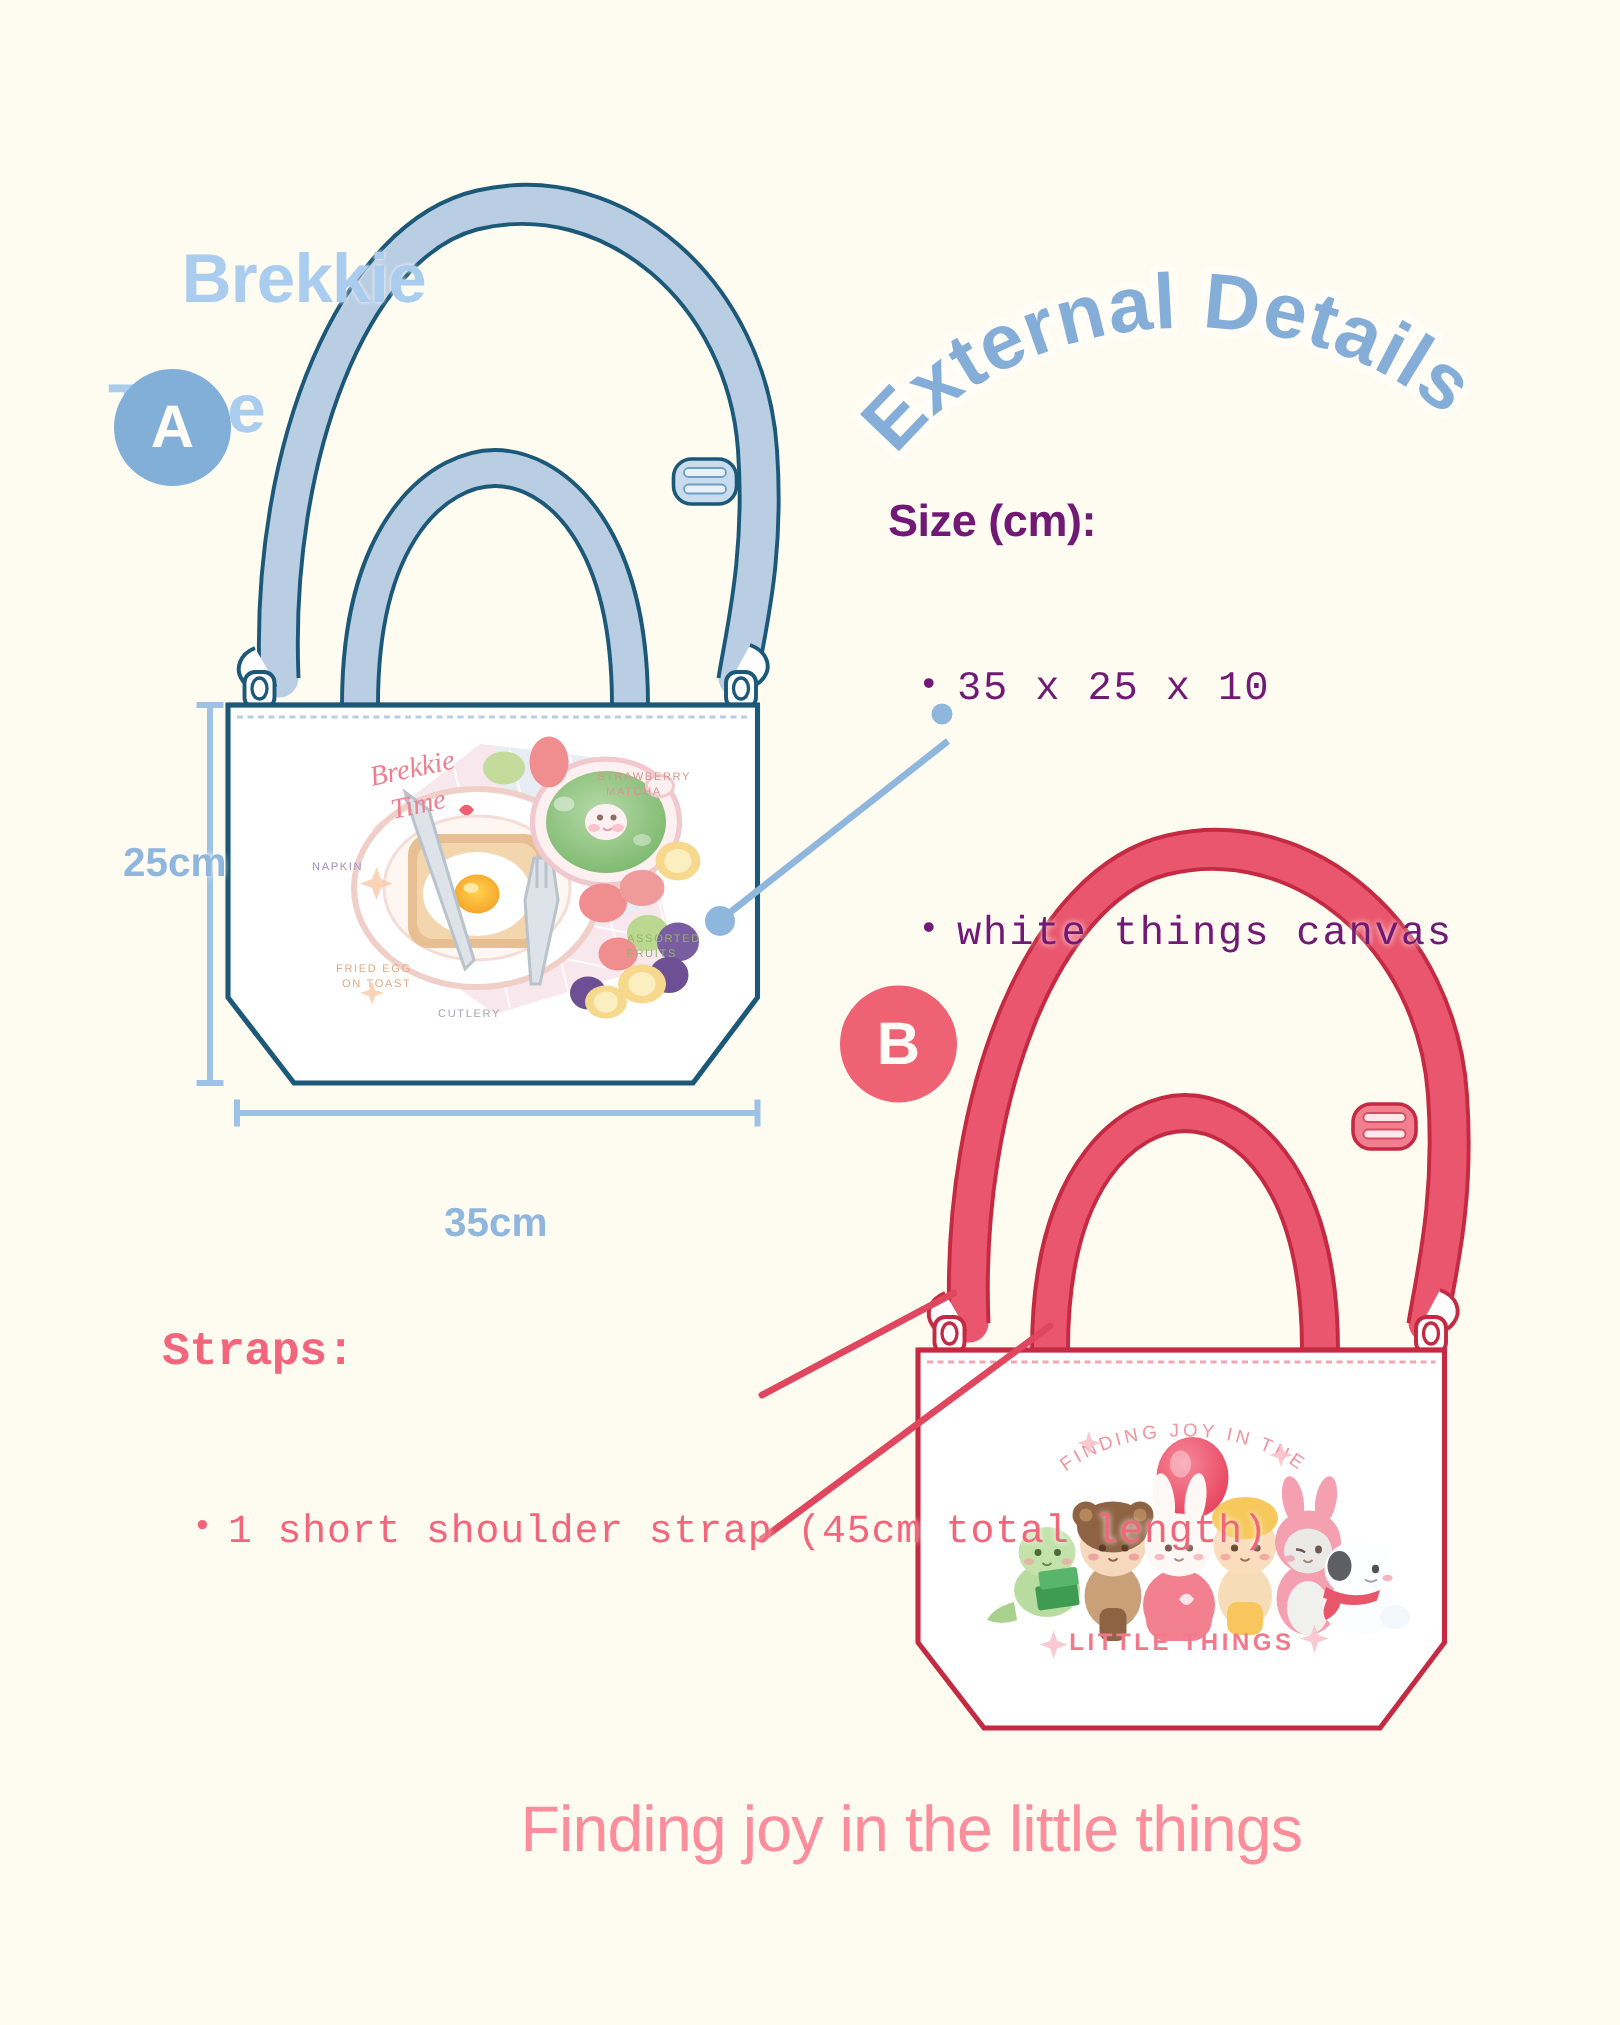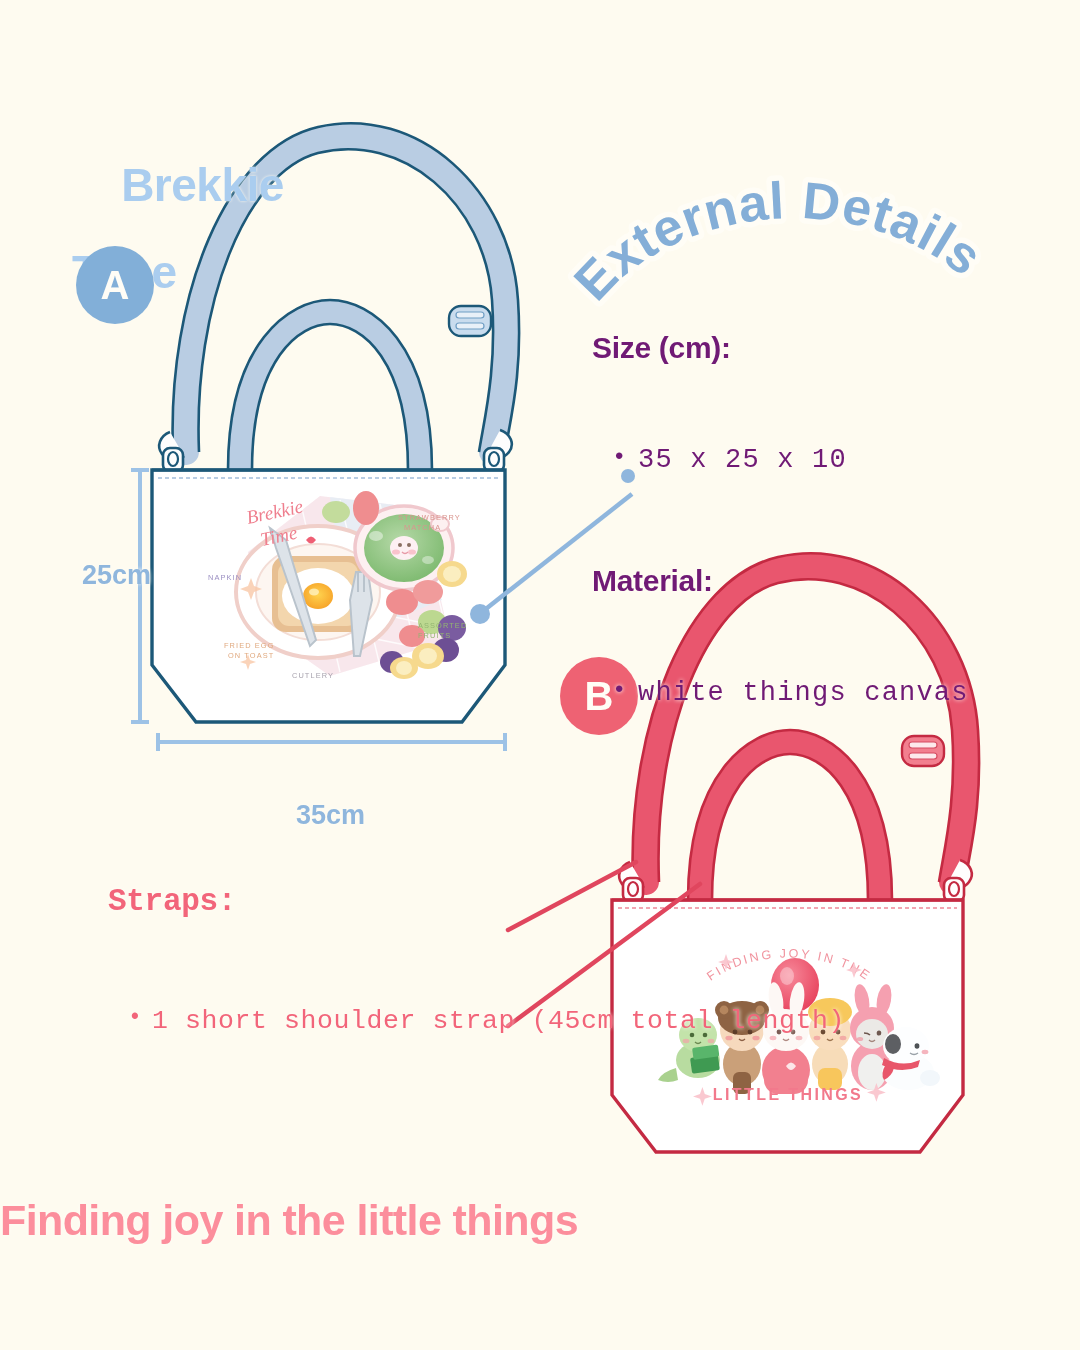--- a/index.html
+++ b/index.html
@@ -35,22 +35,22 @@
   #straps-block{left:108px;top:848px;color:#f2657a;font-family:Liberation Mono, monospace;}
   #straps-block .hd{font-size:31px;font-weight:bold;letter-spacing:-0.3px;text-shadow:0 0 4px #fffdf6;}
   #straps-block ul{margin:10px 0 0 0;padding-left:44px;list-style:none;}
   #straps-block li{
     font-size:26.5px;line-height:1.55;letter-spacing:0.6px;position:relative;
     text-shadow:0 0 4px #fffdf6;max-width:410px;
   }
   #straps-block li::before{content:"•";position:absolute;left:-24px;top:0;font-size:23px;}
 
   #tagline{
-    left:0;top:1196px;width:868px;text-align:left;
-    font-size:43px;font-weight:bold;color:#fc8e9c;letter-spacing:-0.6px;
+    left:0;top:1196px;width:868px;text-align:right;
+    font-size:43px;font-weight:normal;color:#fc8e9c;letter-spacing:-0.6px;
     text-shadow:0 0 4px #fffdf6;
   }
 
   .badge{
     position:absolute;border-radius:50%;
     display:flex;align-items:center;justify-content:center;
     color:#fffdf6;font-weight:bold;
   }
   #badge-a{left:76px;top:246px;width:78px;height:78px;background:#82afd8;font-size:40px;}
   #badge-b{left:560px;top:657px;width:78px;height:78px;background:#ee6273;font-size:40px;}
@@ -389,21 +389,20 @@
   </div>
 
   <div class="badge" id="badge-a">A</div>
   <div class="badge" id="badge-b">B</div>
 
   <div class="txt" id="size-block">
     <div class="hd">Size (cm):</div>
     <ul>
       <li>35 x 25 x 10</li>
     </ul>
-    <div class="hd">Material:</div>
     <ul>
       <li>white things canvas</li>
     </ul>
   </div>
 
   <div class="txt" id="straps-block">
     <div class="hd">Straps:</div>
     <ul>
       <li>1 short shoulder strap (45cm total length)</li>
     </ul>

